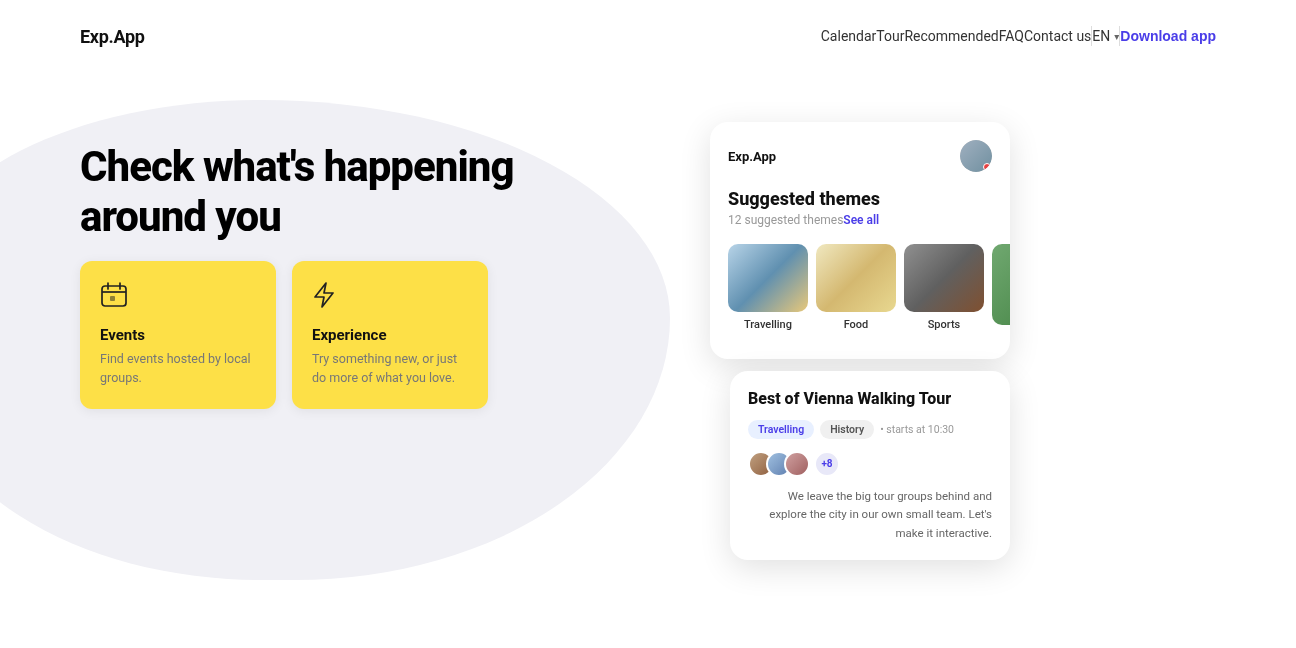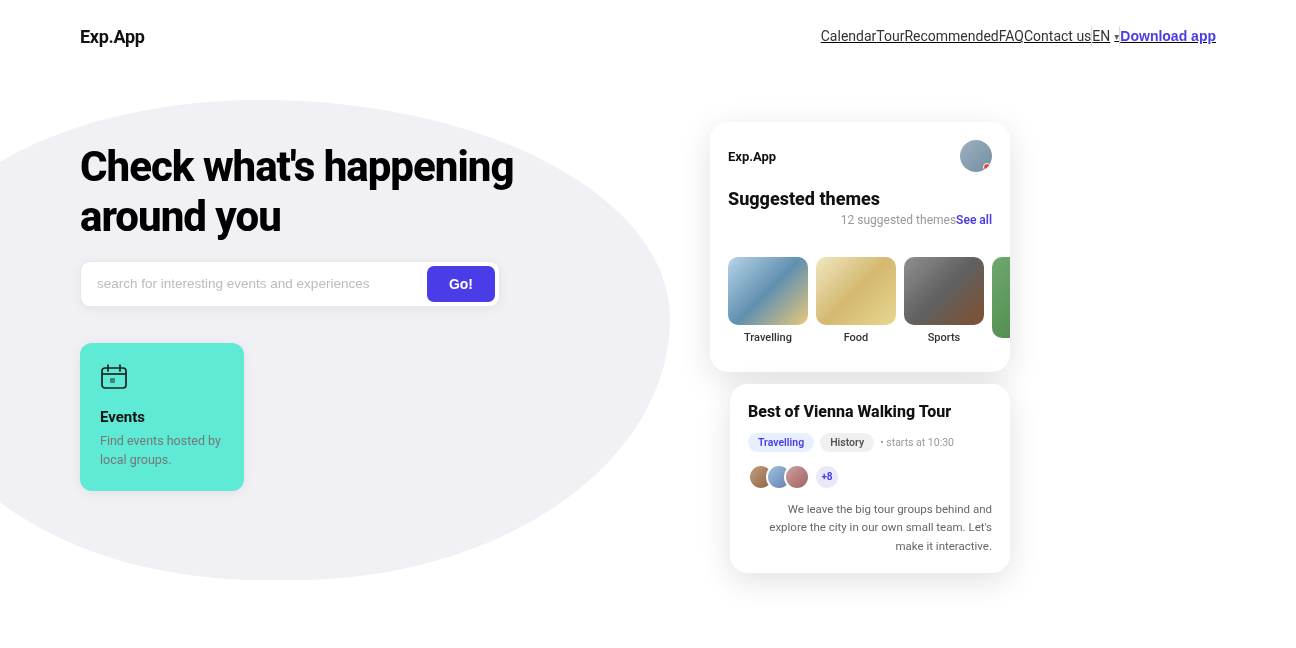--- a/index.html
+++ b/index.html
@@ -45,21 +45,20 @@
     }
     .logo {
       font-size: 18px;
       font-weight: 700;
       color: #111;
       letter-spacing: -0.3px;
     }
     .nav {
       display: flex;
       align-items: center;
-      text-decoration: underline;
     }
     .nav-link {
       font-size: 14px;
       color: #333;
       text-decoration: none;
       cursor: pointer;
     }
     .nav-divider {
       width: 1px;
       height: 20px;
@@ -146,24 +145,24 @@
       font-weight: 600;
       cursor: pointer;
     }
     
     .feature-cards {
       display: flex;
       gap: 16px;
       max-width: 500px;
     }
     .feature-card {
-      background: #5eead4;
+      background: #fde047;
       border-radius: 12px;
       padding: 20px 20px 22px;
-      width: 164px;
+      width: 196px;
       min-height: 120px;
       box-shadow: 0 2px 12px rgba(0,0,0,0.07);
     }
     .feature-icon {
       margin-bottom: 12px;
       font-size: 22px;
       color: #333;
     }
     .feature-title {
       font-size: 15px;
@@ -233,22 +232,22 @@
     }
     .app-section-title {
       font-size: 18px;
       font-weight: 800;
       color: #111;
       margin-bottom: 4px;
     }
     .app-section-sub {
       display: flex;
       align-items: center;
-      justify-content: flex-end;
-      margin-bottom: 30px;
+      justify-content: flex-start;
+      margin-bottom: 17px;
     }
     .app-section-count {
       font-size: 12px;
       color: #999;
     }
     .see-all {
       font-size: 12px;
       color: #4a3de8;
       font-weight: 600;
       cursor: pointer;
@@ -388,40 +387,45 @@
       </div>
       <div class="nav-divider"></div>
       <button class="btn-download">Download app</button>
     </nav>
   </header>
 
   <div class="main">
 
     <div class="left-content">
       <h1 class="hero-title">Check what's happening around you</h1>
-      <div class="search-bar">
-        <input class="search-input" type="text" placeholder="search for interesting events and experiences" style="">
-        <button class="btn-go">Go!</button>
-      </div>
       <div class="feature-cards">
 
         <div class="feature-card">
           <div class="feature-icon">
             <svg width="28" height="28" viewBox="0 0 28 28" fill="none" xmlns="http://www.w3.org/2000/svg">
               <rect x="2" y="5" width="24" height="20" rx="3" stroke="#222" stroke-width="1.7" fill="none"></rect>
               <line x1="2" y1="11" x2="26" y2="11" stroke="#222" stroke-width="1.7"></line>
               <line x1="8" y1="2" x2="8" y2="8" stroke="#222" stroke-width="1.7" stroke-linecap="round"></line>
               <line x1="20" y1="2" x2="20" y2="8" stroke="#222" stroke-width="1.7" stroke-linecap="round"></line>
               <rect x="10" y="15" width="5" height="5" rx="1" fill="#222" opacity="0.5"></rect>
             </svg>
           </div>
           <div class="feature-title">Events</div>
           <div class="feature-desc">Find events hosted by local groups.</div>
         </div>
 
+        <div class="feature-card">
+          <div class="feature-icon icon-lightning">
+            <svg width="24" height="28" viewBox="0 0 24 28" fill="none" xmlns="http://www.w3.org/2000/svg">
+              <path d="M14 2L3 16h9l-2 10L21 12h-9l2-10z" stroke="#222" stroke-width="1.7" fill="none" stroke-linejoin="round"></path>
+            </svg>
+          </div>
+          <div class="feature-title">Experience</div>
+          <div class="feature-desc">Try something new, or just do more of what you love.</div>
+        </div>
       </div>
     </div>
 
     <div class="right-content">
 
       <div class="app-card app-card-1">
         <div class="app-card-header">
           <div class="app-card-logo">Exp.App</div>
           <div class="avatar-circle">
             <div class="avatar-img"></div>

